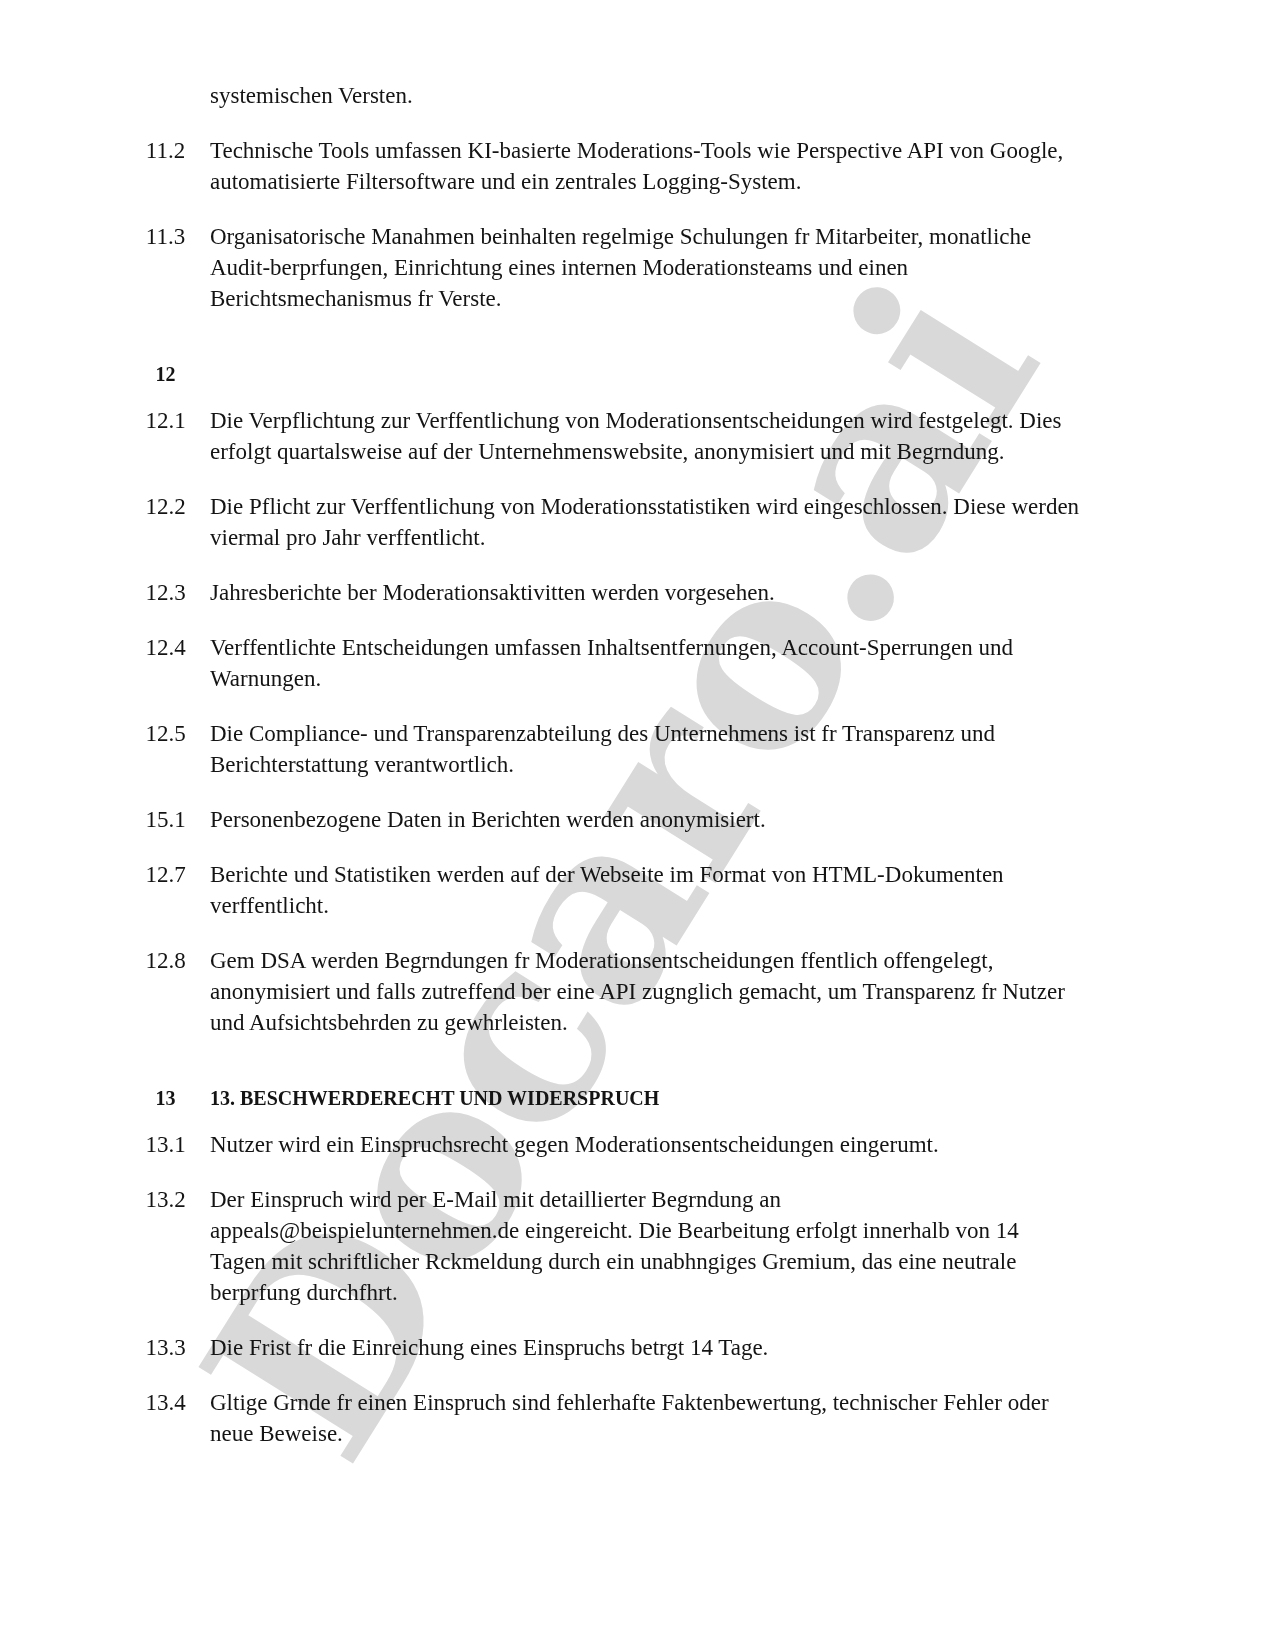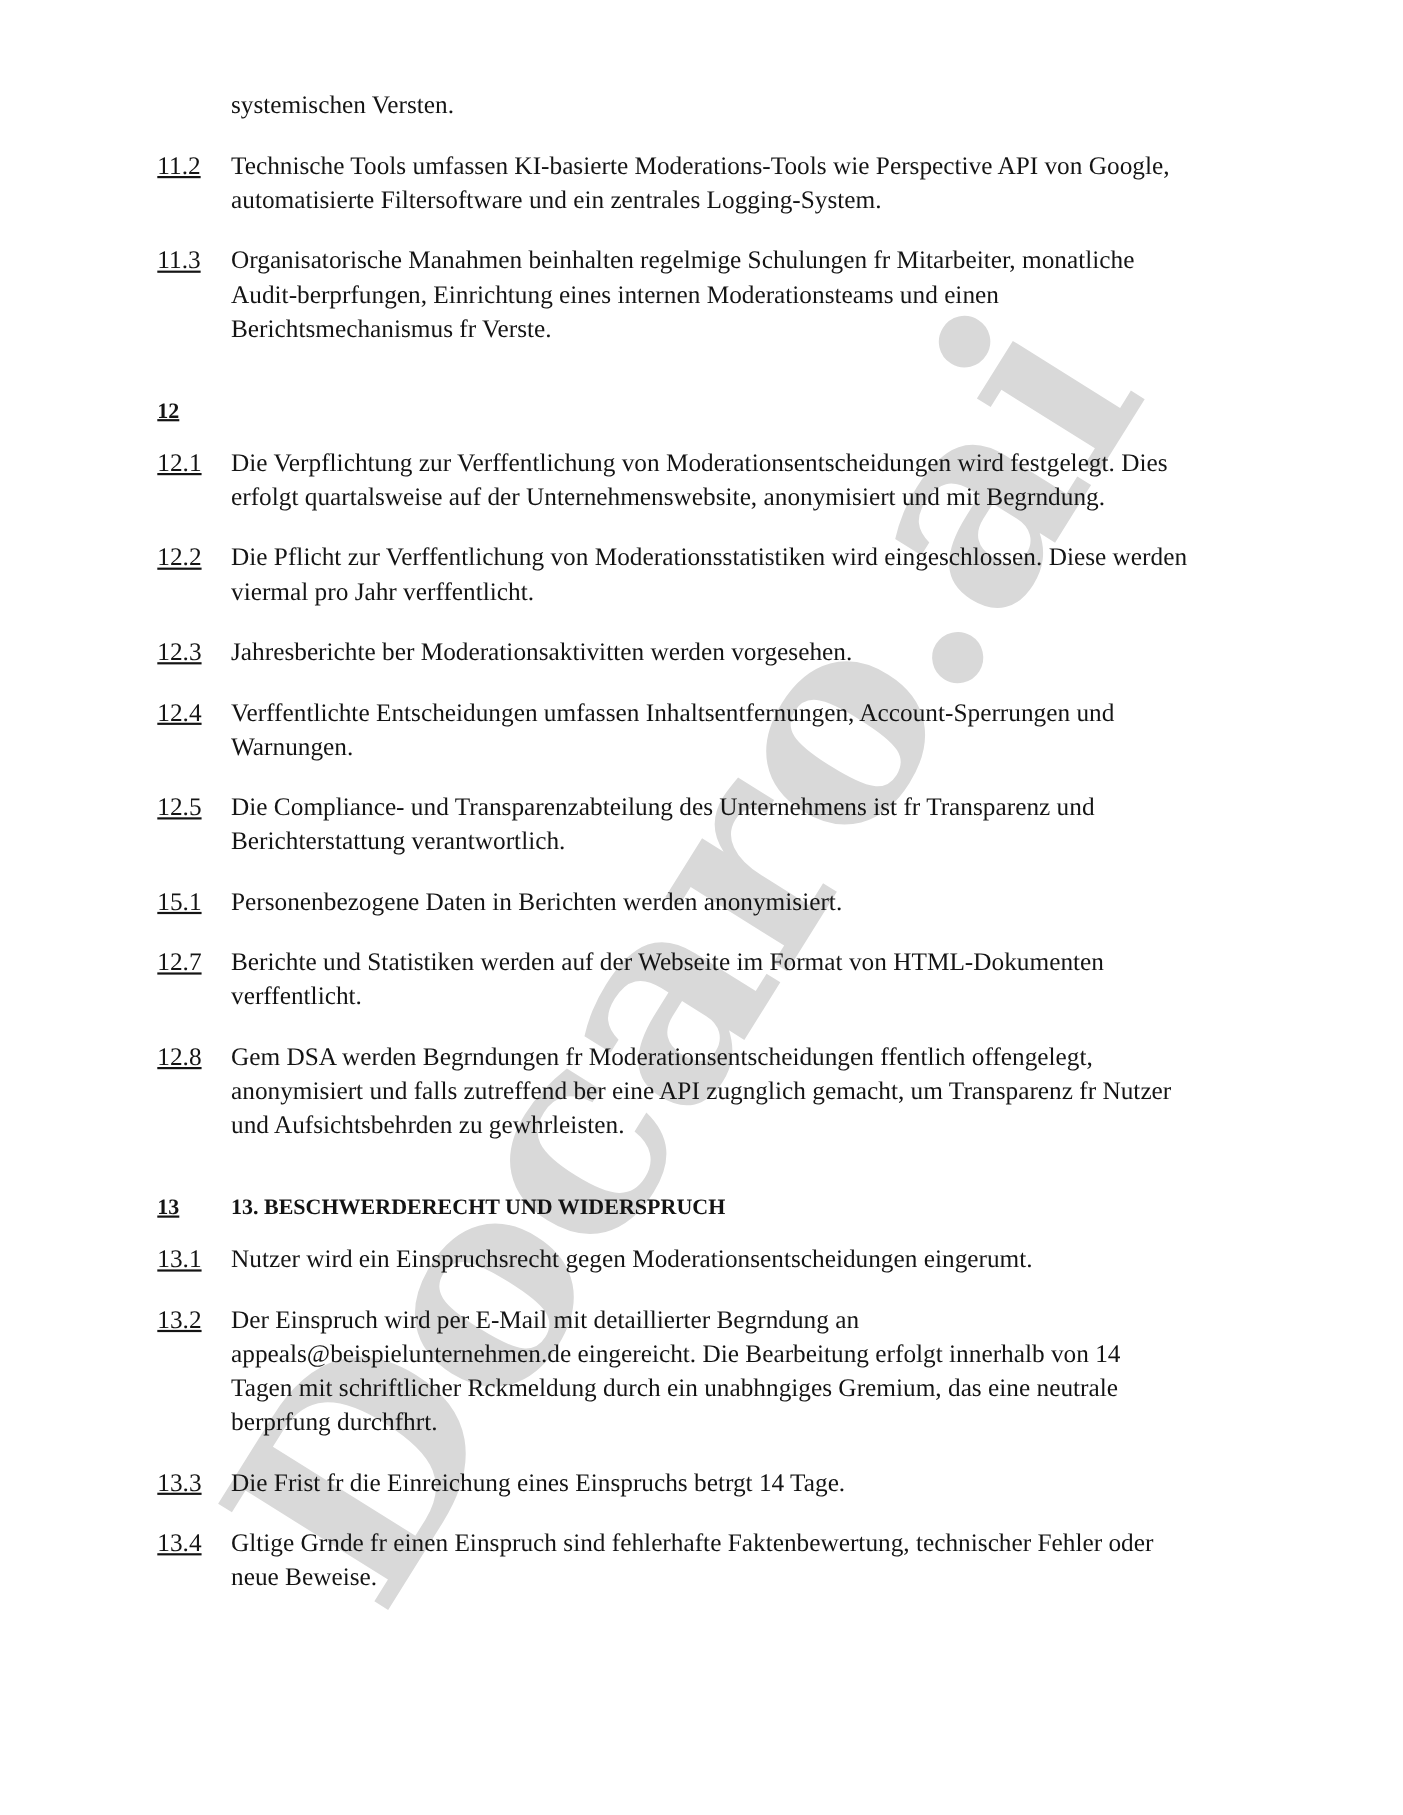--- a/index.html
+++ b/index.html
@@ -33,22 +33,21 @@
   .block {
     display: flex;
     margin: 0 0 24px 143px;
     font-size: 23px;
     line-height: 31px;
     color: #141414;
   }
   .block .num {
     flex: none;
     width: 45px;
-    text-align: left;
-    text-decoration: underline;
+    text-align: center;
   }
   .block .txt {
     margin-left: 22px;
     white-space: pre;
   }
   .block.heading {
     margin-top: 45px;
     margin-bottom: 15px;
     font-weight: bold;
     font-size: 20px;

